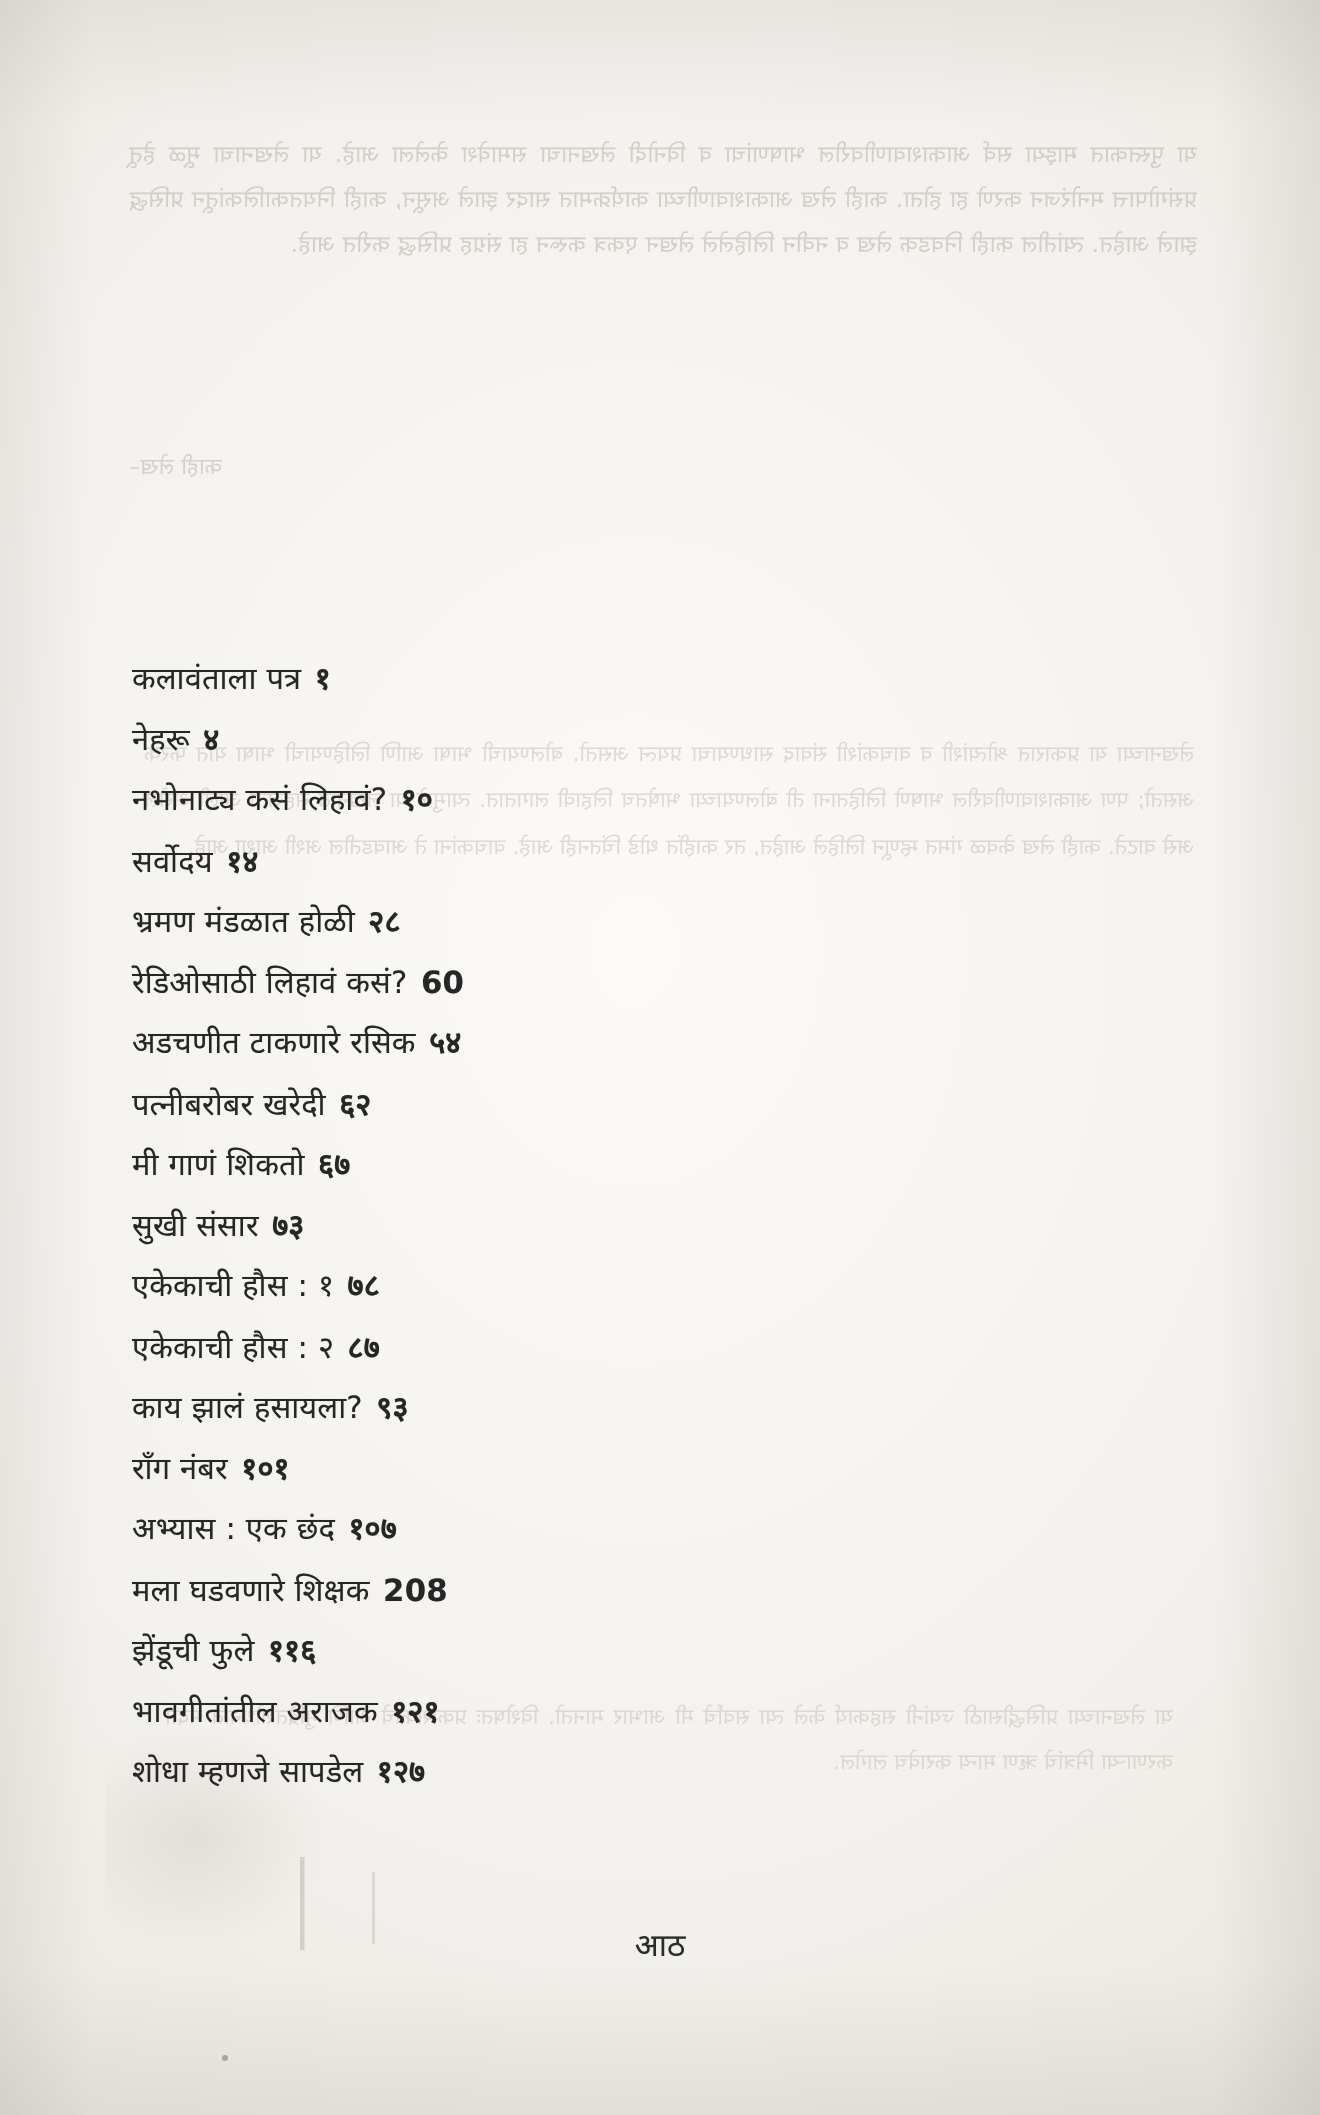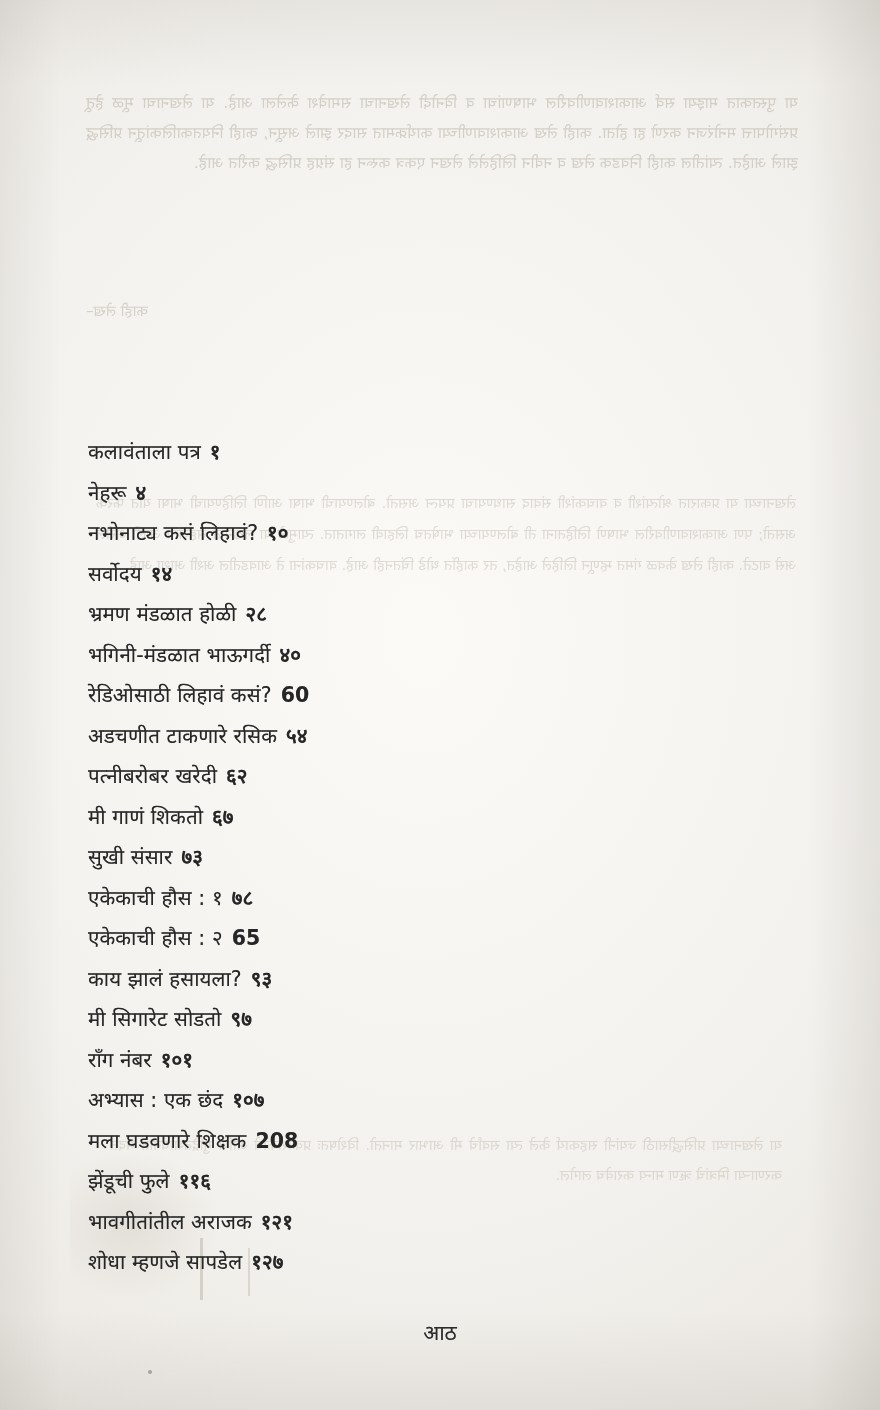--- a/index.html
+++ b/index.html
@@ -146,21 +146,20 @@
     position: absolute;
     left: 0;
     right: 0;
     top: 1282px;
     text-align: center;
     font-size: 21px;
     color: #2b2b2b;
     font-family: "DejaVu Sans", sans-serif;
     z-index: 5;
     text-shadow: 0 0 0.6px rgba(0,0,0,0.25);
-    margin-top: 36px;
   }
 </style>
 </head>
 <body>
 
 <div class="page">
 
   <div class="bleed bleed-top">या पुस्तकात माझ्या सर्व आकाशवाणीवरील भाषणांचा व विनोदी लेखनाचा समावेश केलेला आहे. या लेखनाचा मूळ हेतू प्रसंगोपात्त मनोरंजन करणे हा होता. काही लेख आकाशवाणीच्या कार्यक्रमात सादर झाले असून, काही नियतकालिकांतून प्रसिद्ध झाले आहेत. त्यांतील काही निवडक लेख व नवीन लिहिलेले लेखन एकत्र करून हा संग्रह प्रसिद्ध करीत आहे.</div>
 
   <div class="bleed bleed-label">काही लेख–</div>
@@ -189,24 +188,20 @@
       </div>
       <div class="toc-row">
         <span class="toc-title">सर्वोदय</span>
         <span class="toc-page">१४</span>
       </div>
       <div class="toc-row">
         <span class="toc-title">भ्रमण मंडळात होळी</span>
         <span class="toc-page">२८</span>
       </div>
       <div class="toc-row">
-        <span class="toc-title">भगिनी-मंडळात भाऊगर्दी</span>
-        <span class="toc-page">४०</span>
-      </div>
-      <div class="toc-row">
         <span class="toc-title">रेडिओसाठी लिहावं कसं?</span>
         <span class="toc-page">60</span>
       </div>
       <div class="toc-row">
         <span class="toc-title">अडचणीत टाकणारे रसिक</span>
         <span class="toc-page">५४</span>
       </div>
       <div class="toc-row">
         <span class="toc-title">पत्नीबरोबर खरेदी</span>
         <span class="toc-page">६२</span>
@@ -218,31 +213,27 @@
       <div class="toc-row">
         <span class="toc-title">सुखी संसार</span>
         <span class="toc-page">७३</span>
       </div>
       <div class="toc-row">
         <span class="toc-title">एकेकाची हौस : १</span>
         <span class="toc-page">७८</span>
       </div>
       <div class="toc-row">
         <span class="toc-title">एकेकाची हौस : २</span>
-        <span class="toc-page">65</span>
+        <span class="toc-page">८७</span>
       </div>
       <div class="toc-row">
         <span class="toc-title">काय झालं हसायला?</span>
         <span class="toc-page">९३</span>
       </div>
       <div class="toc-row">
-        <span class="toc-title">मी सिगारेट सोडतो</span>
-        <span class="toc-page">९७</span>
-      </div>
-      <div class="toc-row">
         <span class="toc-title">राँग नंबर</span>
         <span class="toc-page">१०१</span>
       </div>
       <div class="toc-row">
         <span class="toc-title">अभ्यास : एक छंद</span>
         <span class="toc-page">१०७</span>
       </div>
       <div class="toc-row">
         <span class="toc-title">मला घडवणारे शिक्षक</span>
         <span class="toc-page">208</span>

